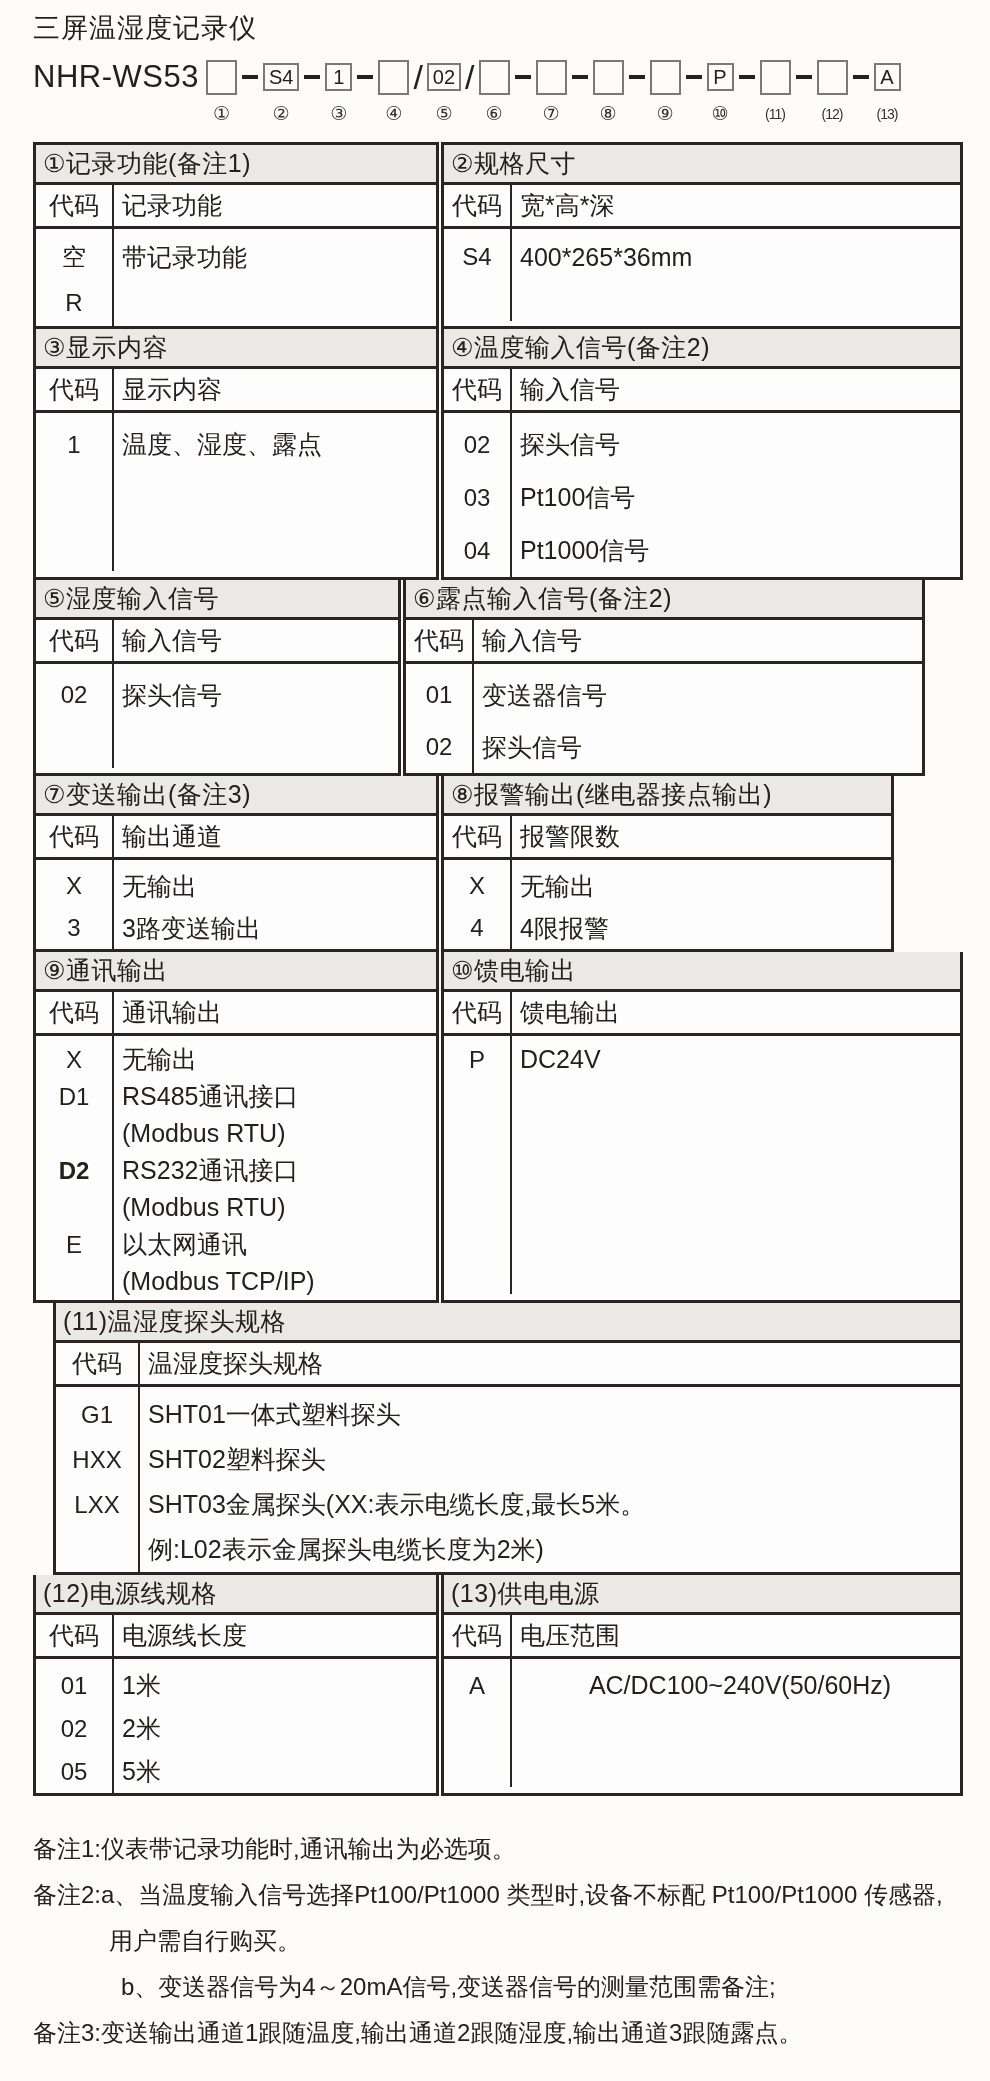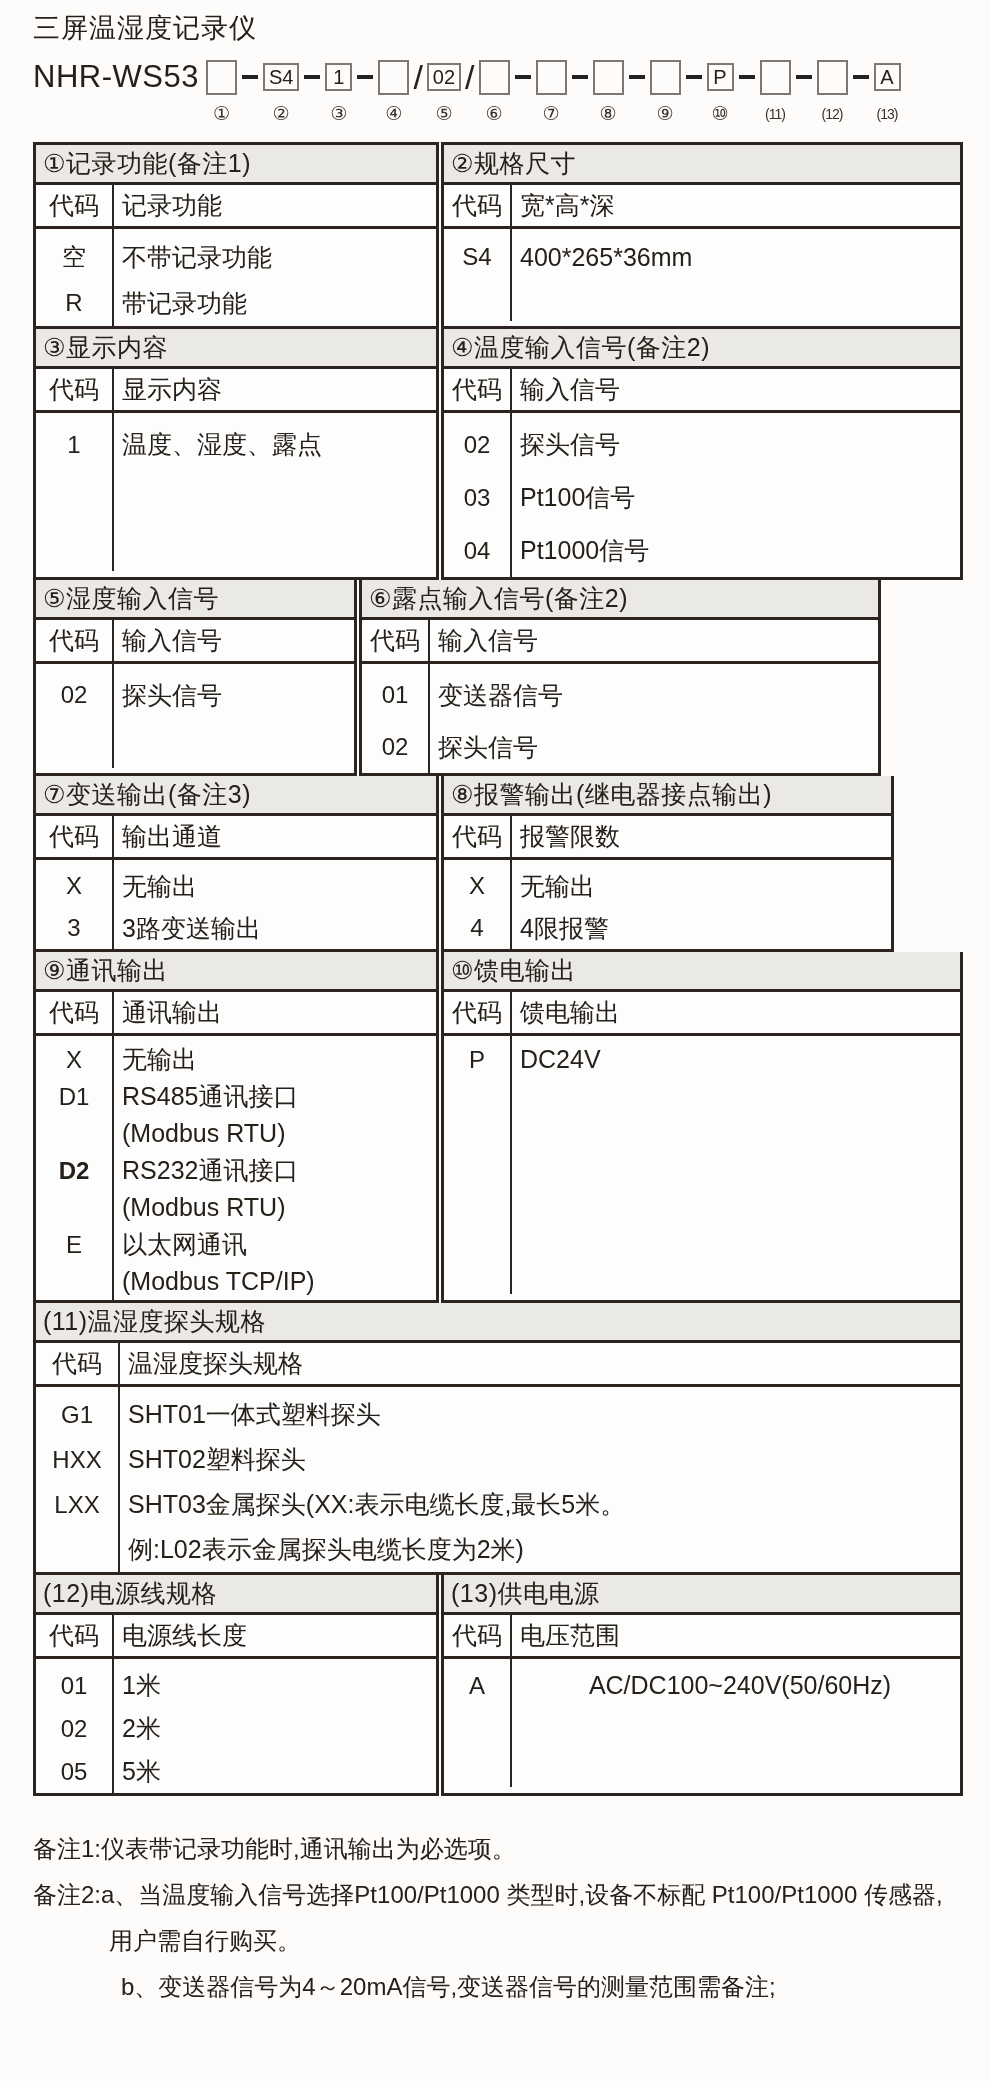--- a/index.html
+++ b/index.html
@@ -215,21 +215,20 @@
           <div class="sec-colhead">
             <div class="code-cell" style="width: 78px;">代码</div>
             <div class="desc-cell">记录功能</div>
           </div>
           <div class="sec-body" style="min-height: 92px;">
             <div class="codes-col" style="width: 78px;">
               <div class="code-line" style="line-height: 46px;">空</div>
               <div class="code-line" style="line-height: 46px;">R</div>
             </div>
             <div class="descs-col">
-              <div class="desc-line" style="line-height: 46px;">不带记录功能</div>
               <div class="desc-line" style="line-height: 46px;">带记录功能</div>
             </div>
           </div>
         </div>
         <div class="sec" style="width: 522px;">
           <div class="sec-title">②规格尺寸</div>
           <div class="sec-colhead">
             <div class="code-cell" style="width: 68px;">代码</div>
             <div class="desc-cell">宽*高*深</div>
           </div>
@@ -273,21 +272,21 @@
             </div>
             <div class="descs-col">
               <div class="desc-line" style="line-height: 53px;">探头信号</div>
               <div class="desc-line" style="line-height: 53px;">Pt100信号</div>
               <div class="desc-line" style="line-height: 53px;">Pt1000信号</div>
             </div>
           </div>
         </div>
       </div>
       <div class="band">
-        <div class="sec" style="width: 324px;">
+        <div class="sec" style="width: 368px;">
           <div class="sec-title">⑤湿度输入信号</div>
           <div class="sec-colhead">
             <div class="code-cell" style="width: 78px;">代码</div>
             <div class="desc-cell">输入信号</div>
           </div>
           <div class="sec-body" style="min-height: 104px;">
             <div class="codes-col" style="width: 78px;">
               <div class="code-line" style="line-height: 52px;">02</div>
             </div>
             <div class="descs-col">
@@ -387,21 +386,21 @@
             <div class="codes-col" style="width: 68px;">
               <div class="code-line" style="line-height: 37px;">P</div>
             </div>
             <div class="descs-col">
               <div class="desc-line" style="line-height: 37px;">DC24V</div>
             </div>
           </div>
         </div>
       </div>
       <div class="band">
-        <div class="sec" style="width: 930px;">
+        <div class="sec" style="width: 930px; margin-left: 20px;">
           <div class="sec-title">(11)温湿度探头规格</div>
           <div class="sec-colhead">
             <div class="code-cell" style="width: 84px;">代码</div>
             <div class="desc-cell">温湿度探头规格</div>
           </div>
           <div class="sec-body" style="min-height: 180px;">
             <div class="codes-col" style="width: 84px;">
               <div class="code-line" style="line-height: 45px;">G1</div>
               <div class="code-line" style="line-height: 45px;">HXX</div>
               <div class="code-line" style="line-height: 45px;">LXX</div>
@@ -452,15 +451,16 @@
           </div>
         </div>
       </div>
     </div>
 
   <div class="notes">
       <div class="note-line" style="padding-left: 0px;">备注1:仪表带记录功能时,通讯输出为必选项。</div>
       <div class="note-line" style="padding-left: 0px;">备注2:a、当温度输入信号选择Pt100/Pt1000 类型时,设备不标配 Pt100/Pt1000 传感器,</div>
       <div class="note-line" style="padding-left: 76px;">用户需自行购买。</div>
       <div class="note-line" style="padding-left: 88px;">b、变送器信号为4～20mA信号,变送器信号的测量范围需备注;</div>
+      <div class="note-line" style="padding-left: 0px;">备注3:变送输出通道1跟随温度,输出通道2跟随湿度,输出通道3跟随露点。</div>
     </div>
 
 </div>
 
 </body></html>

